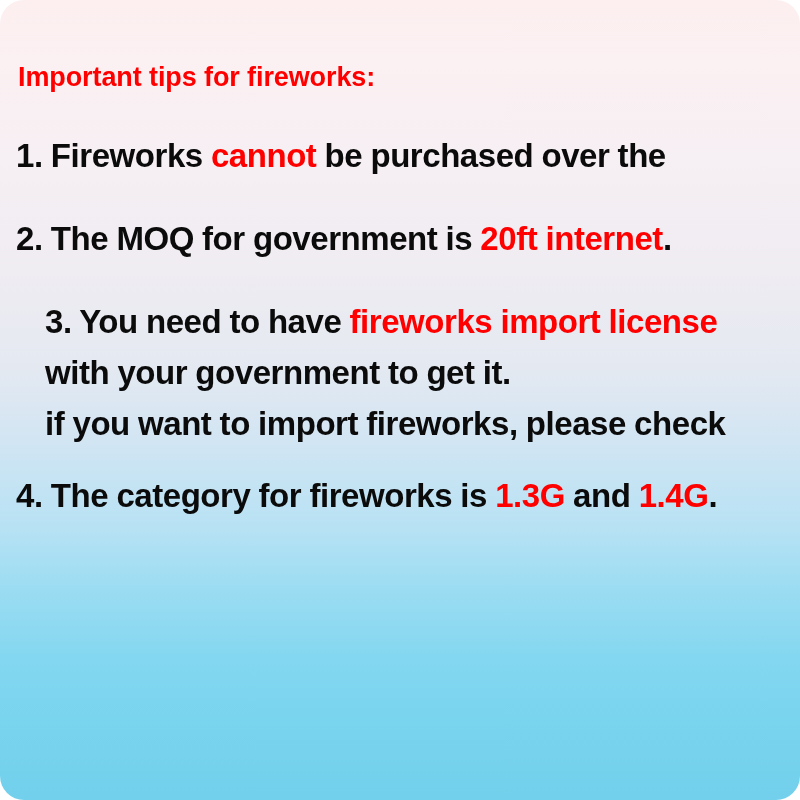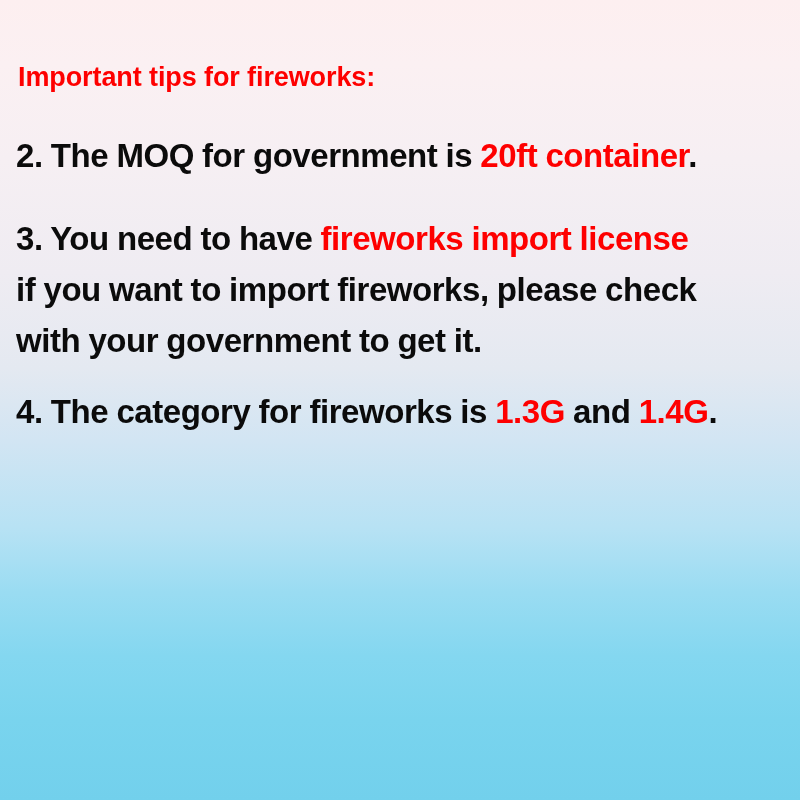--- a/index.html
+++ b/index.html
@@ -27,20 +27,21 @@
         #f6eff3 20%,
         #efecf2 34%,
         #e4e9f1 46%,
         #d2e5f3 55%,
         #b7e2f4 66%,
         #9adcf2 74%,
         #84d7f0 82%,
         #79d4ee 90%,
         #72d0ec 100%);
     overflow: hidden;
+    border-radius: 24px;
   }
 
   .content {
     position: absolute;
     left: 16px;
     top: 62px;
     width: 768px;
   }
 
   .heading {
@@ -58,51 +59,52 @@
     font-size: 33px;
     font-weight: bold;
     line-height: 1.55;
     letter-spacing: -0.45px;
     margin: 0;
     word-spacing: -0.5px;
   }
 
   .tip-1 { margin-top: 36px; }
   .tip-2 { margin-top: 32px; }
-  .tip-3 { margin-top: 32px; }
+  .tip-3 { margin-top: 32px; margin-left: 29px; }
   .tip-4 { margin-top: 20px; }
 
   .hl {
     color: #fe0000;
   }
 
   .lineblock {
     display: block;
   }
 </style>
 </head>
 <body>
 
 <div class="poster">
 
   <div class="content">
 
     <p class="heading">Important tips for fireworks:</p>
 
     <p class="tip tip-1">
+      <span class="lineblock"><span>1.</span><span> Fireworks </span><span class="hl">cannot</span><span> be purchased over the</span></span>
     </p>
 
     <p class="tip tip-2">
-      <span class="lineblock"><span>2.</span><span> The MOQ for government is </span><span class="hl">20ft container</span><span>.</span></span>
+      <span class="lineblock"><span>2.</span><span> The MOQ for government is </span><span class="hl">20ft internet</span><span>.</span></span>
     </p>
 
     <p class="tip tip-3">
       <span class="lineblock"><span>3.</span><span> You need to have </span><span class="hl">fireworks import license</span></span>
+      <span class="lineblock">with your government to get it.</span>
       <span class="lineblock">if you want to import fireworks, please check</span>
-      <span class="lineblock">with your government to get it.</span>
     </p>
 
     <p class="tip tip-4">
       <span class="lineblock"><span>4.</span><span> The category for fireworks is </span><span class="hl">1.3G</span><span> and </span><span class="hl">1.4G</span><span>.</span></span>
     </p>
 
   </div>
 </div>
 
 </body></html>

